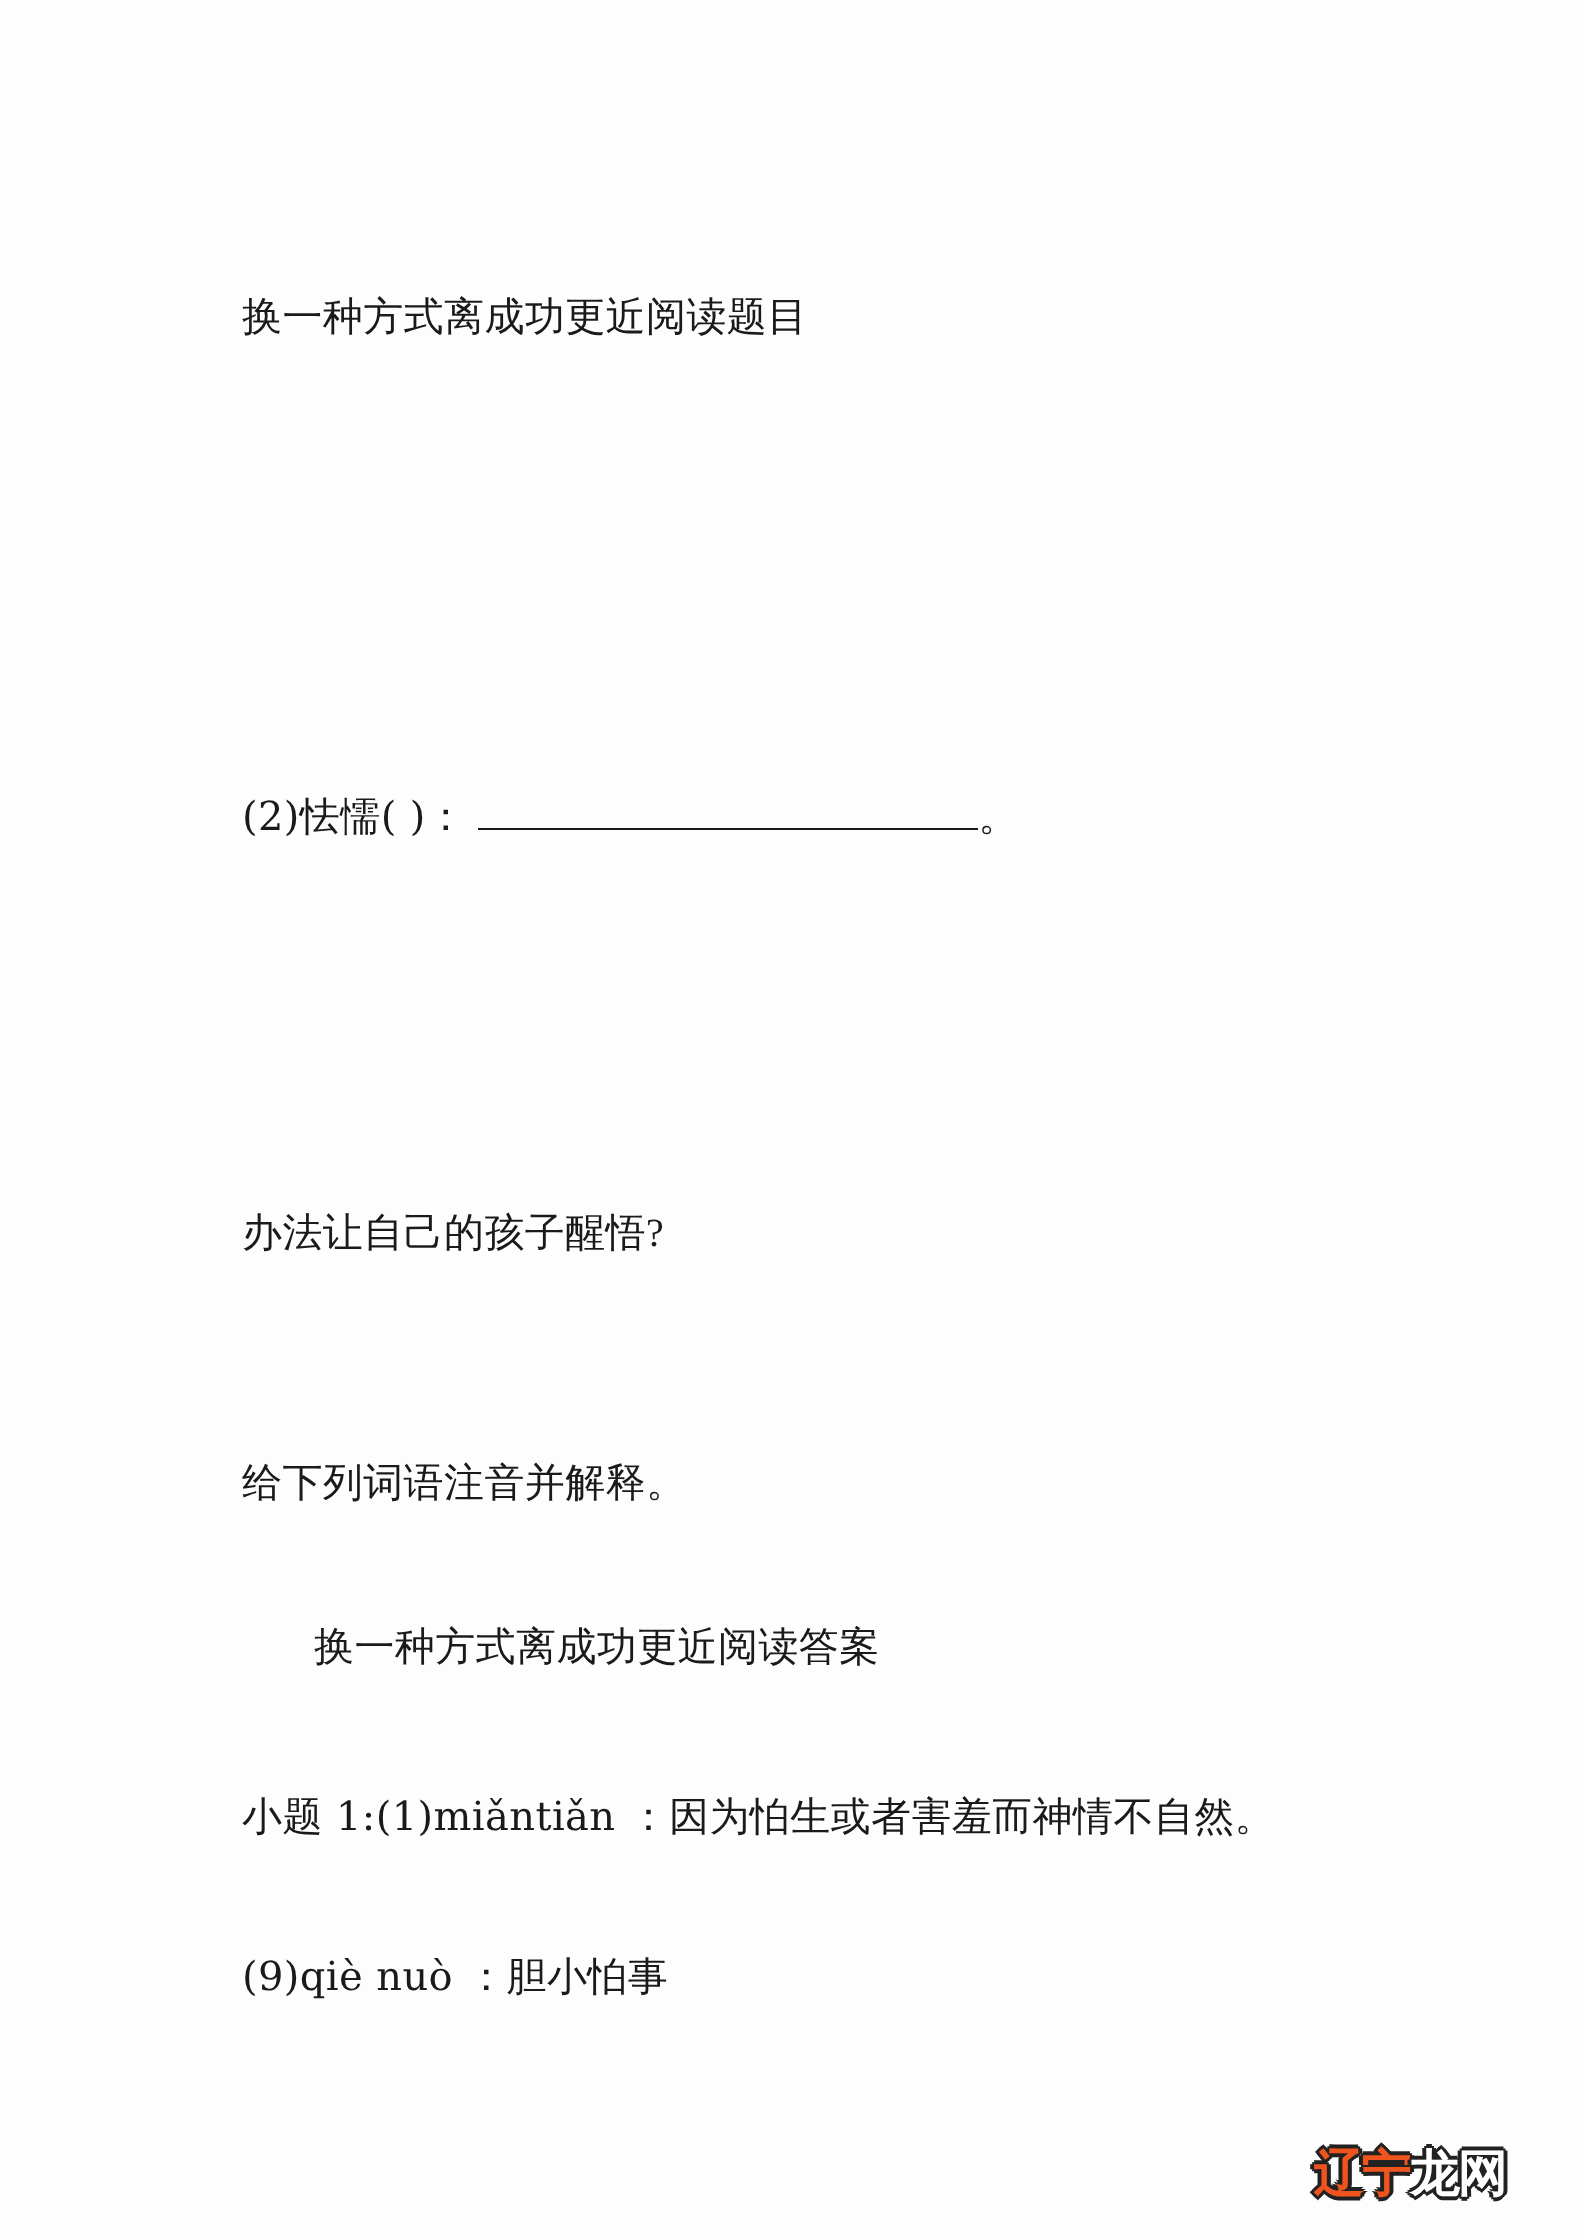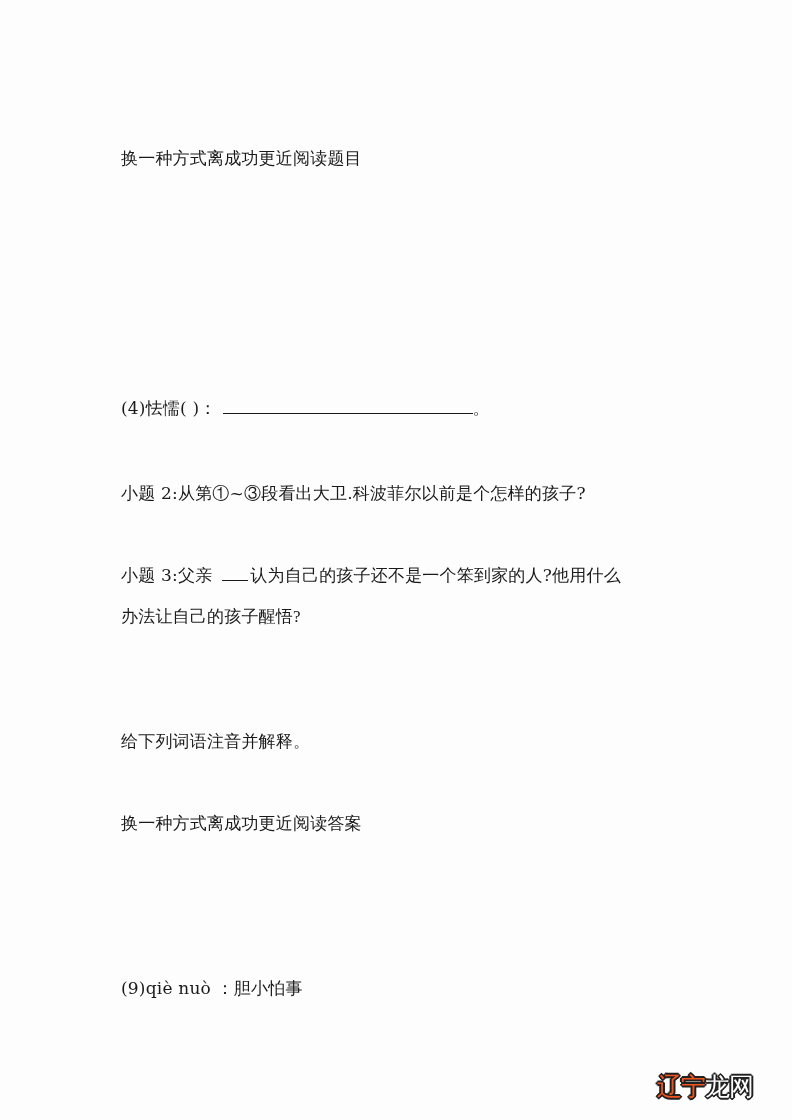--- a/index.html
+++ b/index.html
@@ -17,21 +17,21 @@
     }
     .page {
       position: absolute;
       left: 0; top: 0;
       width: 792px; height: 1120px;
       background: #fdfdfd;
     }
     .line {
       position: absolute;
       left: 121px;
-      font-size: 17px;
+      font-size: 20px;
       line-height: 20px;
       white-space: nowrap;
       letter-spacing: 0.2px;
     }
     .blank-long {
       display: inline-block;
       width: 250px;
       border-bottom: 1px solid #1a1a1a;
       height: 14px;
       vertical-align: baseline;
@@ -43,21 +43,21 @@
       border-bottom: 1px solid #1a1a1a;
       height: 14px;
       vertical-align: baseline;
       margin: 0 2px 0 10px;
     }
     .watermark {
       position: absolute;
       left: 657px;
       top: 1072px;
       font-family: "DejaVu Sans", "Liberation Sans", sans-serif;
-      font-weight: normal;
+      font-weight: bold;
       font-size: 25px;
       line-height: 30px;
       letter-spacing: -1px;
       white-space: nowrap;
     }
     .wm-red {
       color: #f0541e;
       text-shadow:
         -1px -1px 0 #222, 1px -1px 0 #222, -1px 1px 0 #222, 1px 1px 0 #222,
         0 -2px 0 #222, 0 2px 0 #222, -2px 0 0 #222, 2px 0 0 #222;
@@ -72,36 +72,33 @@
 </head>
 <body>
 
 <div class="page">
 
   <div class="line" style="top:148px;">换一种方式离成功更近阅读题目</div>
 
 
 
   <div class="line" style="top:398px;">
-    <span>(4)怯懦( )：</span><span class="blank-long"></span><span>。</span>
+    <span>(2)怯懦( )：</span><span class="blank-long"></span><span>。</span>
   </div>
 
-  <div class="line" style="top:483px;">小题 2:从第①~③段看出大卫.科波菲尔以前是个怎样的孩子?</div>
 
-  <div class="line" style="top:565px;">
-    <span>小题 3:父亲</span><span class="blank-short"></span><span>认为自己的孩子还不是一个笨到家的人?他用什么</span>
-  </div>
 
   <div class="line" style="top:607px;font-family:Liberation Serif, serif;">办法让自己的孩子醒悟?</div>
 
 
   <div class="line" style="top:731px;">给下列词语注音并解释。</div>
 
-  <div class="line" style="top:813px;">换一种方式离成功更近阅读答案</div>
+  <div class="line" style="top:813px;margin-left:36px;">换一种方式离成功更近阅读答案</div>
 
+  <div class="line" style="top:898px;">小题 1:(1)miǎntiǎn ：因为怕生或者害羞而神情不自然。</div>
 
   <div class="line" style="top:978px;">(9)qiè nuò ：胆小怕事</div>
 
   <div class="watermark">
     <span class="wm-red">辽宁</span><span class="wm-white">龙网</span>
   </div>
 
 </div>
 
 </body></html>

